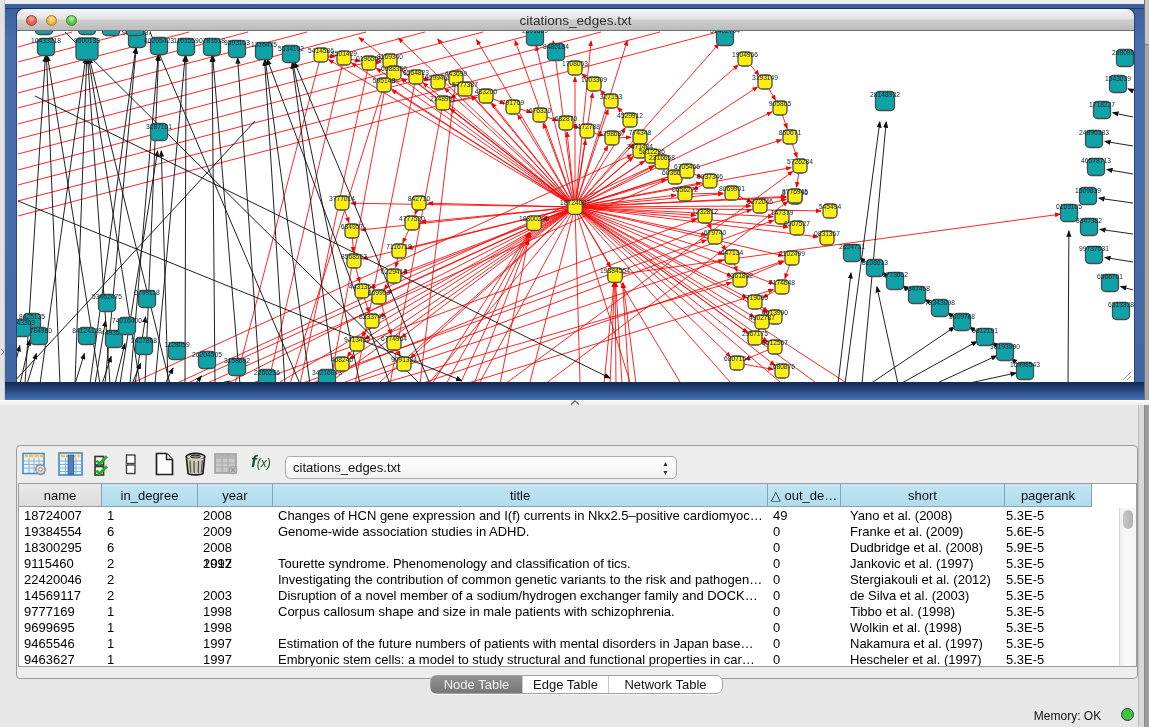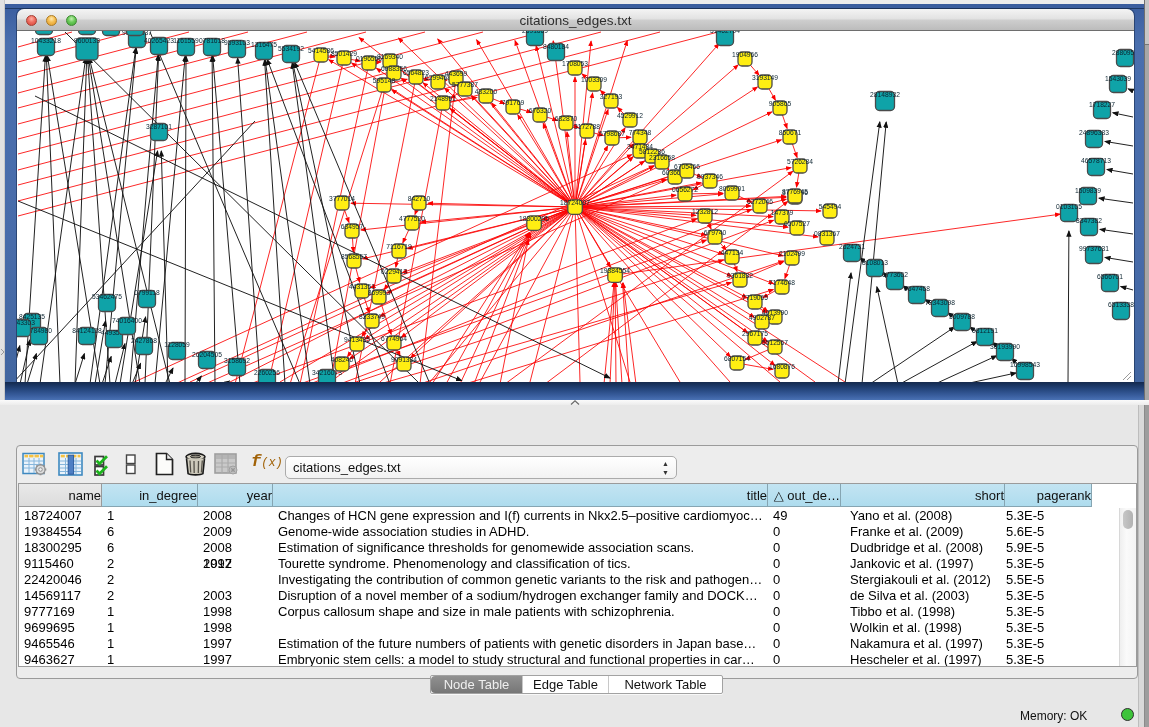--- a/index.html
+++ b/index.html
@@ -28,34 +28,34 @@
 #tp-header{position:absolute;left:0;top:0;width:100%;height:28px;background:#e2e2e2}
 #tp-title{position:absolute;left:9px;top:7px;font-size:13px;color:#1c1c1c}
 #tp-x{position:absolute;left:1122px;top:4px;font-size:15px;font-weight:bold;color:#111}
 #tp-float{position:absolute;left:1103px;top:7px;width:14px;height:13px}
 #tp-box{position:absolute;left:16px;top:40px;width:1122px;height:234px;background:#ededed;border:1px solid #9b9b9b;border-radius:4px}
 #toolbar{position:absolute;left:4px;top:4px;width:1100px;height:34px}
 .ticon{position:absolute;top:2px}
 #combo{position:absolute;left:264px;top:6px;width:392px;height:23px;background:linear-gradient(180deg,#ffffff 0,#f2f2f2 100%);border:1px solid #ababab;border-radius:5px;font-size:13px;color:#111;line-height:21px;padding-left:7px}
 #combo .arr{position:absolute;right:7px;top:2px;font-size:7px;color:#333;line-height:9px;text-align:center}
 #tblwrap{position:absolute;left:1px;top:37px;width:1119px;height:184px;background:#fff;border:1px solid #9b9b9b}
-.hd{position:absolute;top:0;height:23px;background:linear-gradient(180deg,#c3e4f2 0,#aedcee 100%);border-right:1px solid #86a5b2;font-size:13px;color:#111;text-align:right;line-height:23px;border-bottom:1px solid #86a5b2}
+.hd{position:absolute;top:0;height:23px;background:linear-gradient(180deg,#c3e4f2 0,#aedcee 100%);border-right:1px solid #86a5b2;font-size:13px;color:#111;text-align:center;line-height:23px;border-bottom:1px solid #86a5b2}
 .hd0{background:linear-gradient(180deg,#e9e9e9 0,#dcdcdc 100%);border-right:1px solid #9a9a9a;border-bottom:1px solid #9a9a9a}
 #rows{position:absolute;left:0;top:24px;width:1100px;height:158px;font-size:13px;color:#000;overflow:hidden}
 .cell{position:absolute;height:16px;line-height:16px;white-space:nowrap;overflow:hidden}
 #vscroll{position:absolute;left:1100px;top:24px;width:17px;height:158px;background:linear-gradient(90deg,#efefef 0,#fafafa 40%,#f3f3f3 100%);border-left:1px solid #d8d8d8}
 #vthumb{position:absolute;left:3px;top:2px;width:10px;height:19px;background:linear-gradient(90deg,#c7c7c7 0,#b2b2b2 100%);border-radius:5px}
 #tabbar{position:absolute;left:0;top:270px;width:1144px;height:30px}
-#seg{position:absolute;left:430px;top:0px;width:293px;height:19px;border:1px solid #a2a2a2;border-radius:2px;background:#fff;box-shadow:0 1px 0 rgba(255,255,255,.7)}
+#seg{position:absolute;left:430px;top:0px;width:293px;height:19px;border:1px solid #a2a2a2;border-radius:7px;background:#fff;box-shadow:0 1px 0 rgba(255,255,255,.7)}
 .segit{position:absolute;top:0;height:17px;font-size:13px;text-align:center;line-height:17px;color:#111}
 #seg1{left:0;width:91px;background:linear-gradient(180deg,#919191 0,#767676 100%);color:#efefef;border-radius:4px 0 0 4px}
 #seg2{left:91px;width:86px;border-left:1px solid #c8c8c8}
 #seg3{left:177px;width:114px;border-left:1px solid #c8c8c8}
 #status{position:absolute;left:0;top:300px;width:1144px;height:22px;font-size:13px;color:#111}
-#mem{position:absolute;left:1020px;top:4px;width:95px;text-align:left;font-size:12px}
+#mem{position:absolute;left:1020px;top:4px;width:95px;text-align:center;font-size:12px}
 #memdot{position:absolute;left:1121px;top:3px;width:13px;height:13px;border-radius:50%;background:#3ec43b;border:1.5px solid #2f2f2f}
 #rightstrip-bot{position:absolute;left:1138px;top:405px;width:11px;height:322px;background:#d9d9d9;border-left:1px solid #bdbdbd}
 #rightstrip-bot:before{content:"";position:absolute;left:5px;top:0;width:6px;height:322px;background:#9d9d9d;border-left:1px solid #8a8a8a}
 </style></head><body>
 <div id="app">
     <div id="netbg"></div>
     <div id="graybar"></div>
     <div id="botband"></div>
     <div id="topline"></div>
     <div id="leftstrip"></div>
@@ -649,21 +649,21 @@
 <path d="M2.5 6.5l1.6 15.2c2.3 1.6 12.5 1.6 14.8 0l1.6-15.2" fill="#cdc9bb" stroke="#1a1a1a" stroke-width="1.6"></path>
 <path d="M6 8.5l.7 12M10 9l.2 12M14.5 9l-.2 12M18.3 8.5l-.9 12" stroke="#55524a" stroke-width="1.3"></path>
           </svg>
           <svg class="ticon" style="left:193px" width="24" height="24" viewBox="0 0 24 24">
 <rect x="1" y="2" width="21" height="19" fill="#c9c9c9" stroke="#9e9e9e" stroke-width="1.6"></rect>
 <rect x="2" y="3" width="19" height="4" fill="#b5b5b5"></rect>
 <path d="M2 11h19M2 15h19M8 3v18M14 3v18" stroke="#ababab" stroke-width="1.2"></path>
 <circle cx="19" cy="18" r="4" fill="#bdbdbd" stroke="#a0a0a0"></circle>
 <path d="M17.3 16.3l3.4 3.4M20.7 16.3l-3.4 3.4" stroke="#969696" stroke-width="1.3"></path>
           </svg>
-          <div class="ticon" style="left:230px;width:26px;height:22px;font-family:Liberation Mono, monospace;font-style:italic;font-size:17px;color:#a16207;line-height:20px"><b>f</b><span style="font-size:12px">(x)</span></div>
+          <div class="ticon" style="left:230px;width:26px;height:22px;font-family:Liberation Sans, sans-serif;font-style:italic;font-size:17px;color:#14532d;line-height:20px"><b>f</b><span style="font-size:12px">(x)</span></div>
           <div id="combo">citations_edges.txt<div class="arr">▲<br>▼</div></div>
         </div>
         <div id="tblwrap">
           <div class="hd hd0" style="left:0px;width:83px">name</div>
           <div class="hd" style="left:83px;width:96px">in_degree</div>
           <div class="hd" style="left:179px;width:75px">year</div>
           <div class="hd" style="left:254px;width:495px">title</div>
           <div class="hd" style="left:749px;width:73px">△ out_de…</div>
           <div class="hd" style="left:822px;width:164px">short</div>
           <div class="hd" style="left:986px;width:87px">pagerank</div>
@@ -678,21 +678,20 @@
             <div class="cell" style="left:5px;top:16px;width:78px">19384554</div>
             <div class="cell" style="left:88px;top:16px;width:91px">6</div>
             <div class="cell" style="left:184px;top:16px;width:70px">2009</div>
             <div class="cell" style="left:259px;top:16px;width:490px">Genome-wide association studies in ADHD.</div>
             <div class="cell" style="left:754px;top:16px;width:68px">0</div>
             <div class="cell" style="left:831px;top:16px;width:155px">Franke et al. (2009)</div>
             <div class="cell" style="left:987px;top:16px;width:86px">5.6E-5</div>
             <div class="cell" style="left:5px;top:32px;width:78px">18300295</div>
             <div class="cell" style="left:88px;top:32px;width:91px">6</div>
             <div class="cell" style="left:184px;top:32px;width:70px">2008</div>
-            <div class="cell" style="left:259px;top:32px;width:490px">Estimation of significance thresholds for genomewide association scans.</div>
             <div class="cell" style="left:754px;top:32px;width:68px">0</div>
             <div class="cell" style="left:831px;top:32px;width:155px">Dudbridge et al. (2008)</div>
             <div class="cell" style="left:987px;top:32px;width:86px">5.9E-5</div>
             <div class="cell" style="left:5px;top:48px;width:78px">9115460</div>
             <div class="cell" style="left:88px;top:48px;width:91px">2</div>
             <div class="cell" style="left:184px;top:48px;width:70px">1997</div>
             <div class="cell" style="left:259px;top:48px;width:490px">Tourette syndrome. Phenomenology and classification of tics.</div>
             <div class="cell" style="left:754px;top:48px;width:68px">0</div>
             <div class="cell" style="left:831px;top:48px;width:155px">Jankovic et al. (1997)</div>
             <div class="cell" style="left:987px;top:48px;width:86px">5.3E-5</div>
@@ -719,21 +718,21 @@
             <div class="cell" style="left:987px;top:96px;width:86px">5.3E-5</div>
             <div class="cell" style="left:5px;top:112px;width:78px">9699695</div>
             <div class="cell" style="left:88px;top:112px;width:91px">1</div>
             <div class="cell" style="left:184px;top:112px;width:70px">1998</div>
             <div class="cell" style="left:754px;top:112px;width:68px">0</div>
             <div class="cell" style="left:831px;top:112px;width:155px">Wolkin et al. (1998)</div>
             <div class="cell" style="left:987px;top:112px;width:86px">5.3E-5</div>
             <div class="cell" style="left:5px;top:128px;width:78px">9465546</div>
             <div class="cell" style="left:88px;top:128px;width:91px">1</div>
             <div class="cell" style="left:184px;top:128px;width:70px">1997</div>
-            <div class="cell" style="left:259px;top:128px;width:490px">Estimation of the future numbers of patients with genetic disorders in Japan base…</div>
+            <div class="cell" style="left:259px;top:128px;width:490px">Estimation of the future numbers of patients with mental disorders in Japan base…</div>
             <div class="cell" style="left:754px;top:128px;width:68px">0</div>
             <div class="cell" style="left:831px;top:128px;width:155px">Nakamura et al. (1997)</div>
             <div class="cell" style="left:987px;top:128px;width:86px">5.3E-5</div>
             <div class="cell" style="left:5px;top:144px;width:78px">9463627</div>
             <div class="cell" style="left:88px;top:144px;width:91px">1</div>
             <div class="cell" style="left:184px;top:144px;width:70px">1997</div>
             <div class="cell" style="left:259px;top:144px;width:490px">Embryonic stem cells: a model to study structural and functional properties in car…</div>
             <div class="cell" style="left:754px;top:144px;width:68px">0</div>
             <div class="cell" style="left:831px;top:144px;width:155px">Hescheler et al. (1997)</div>
             <div class="cell" style="left:987px;top:144px;width:86px">5.3E-5</div>

